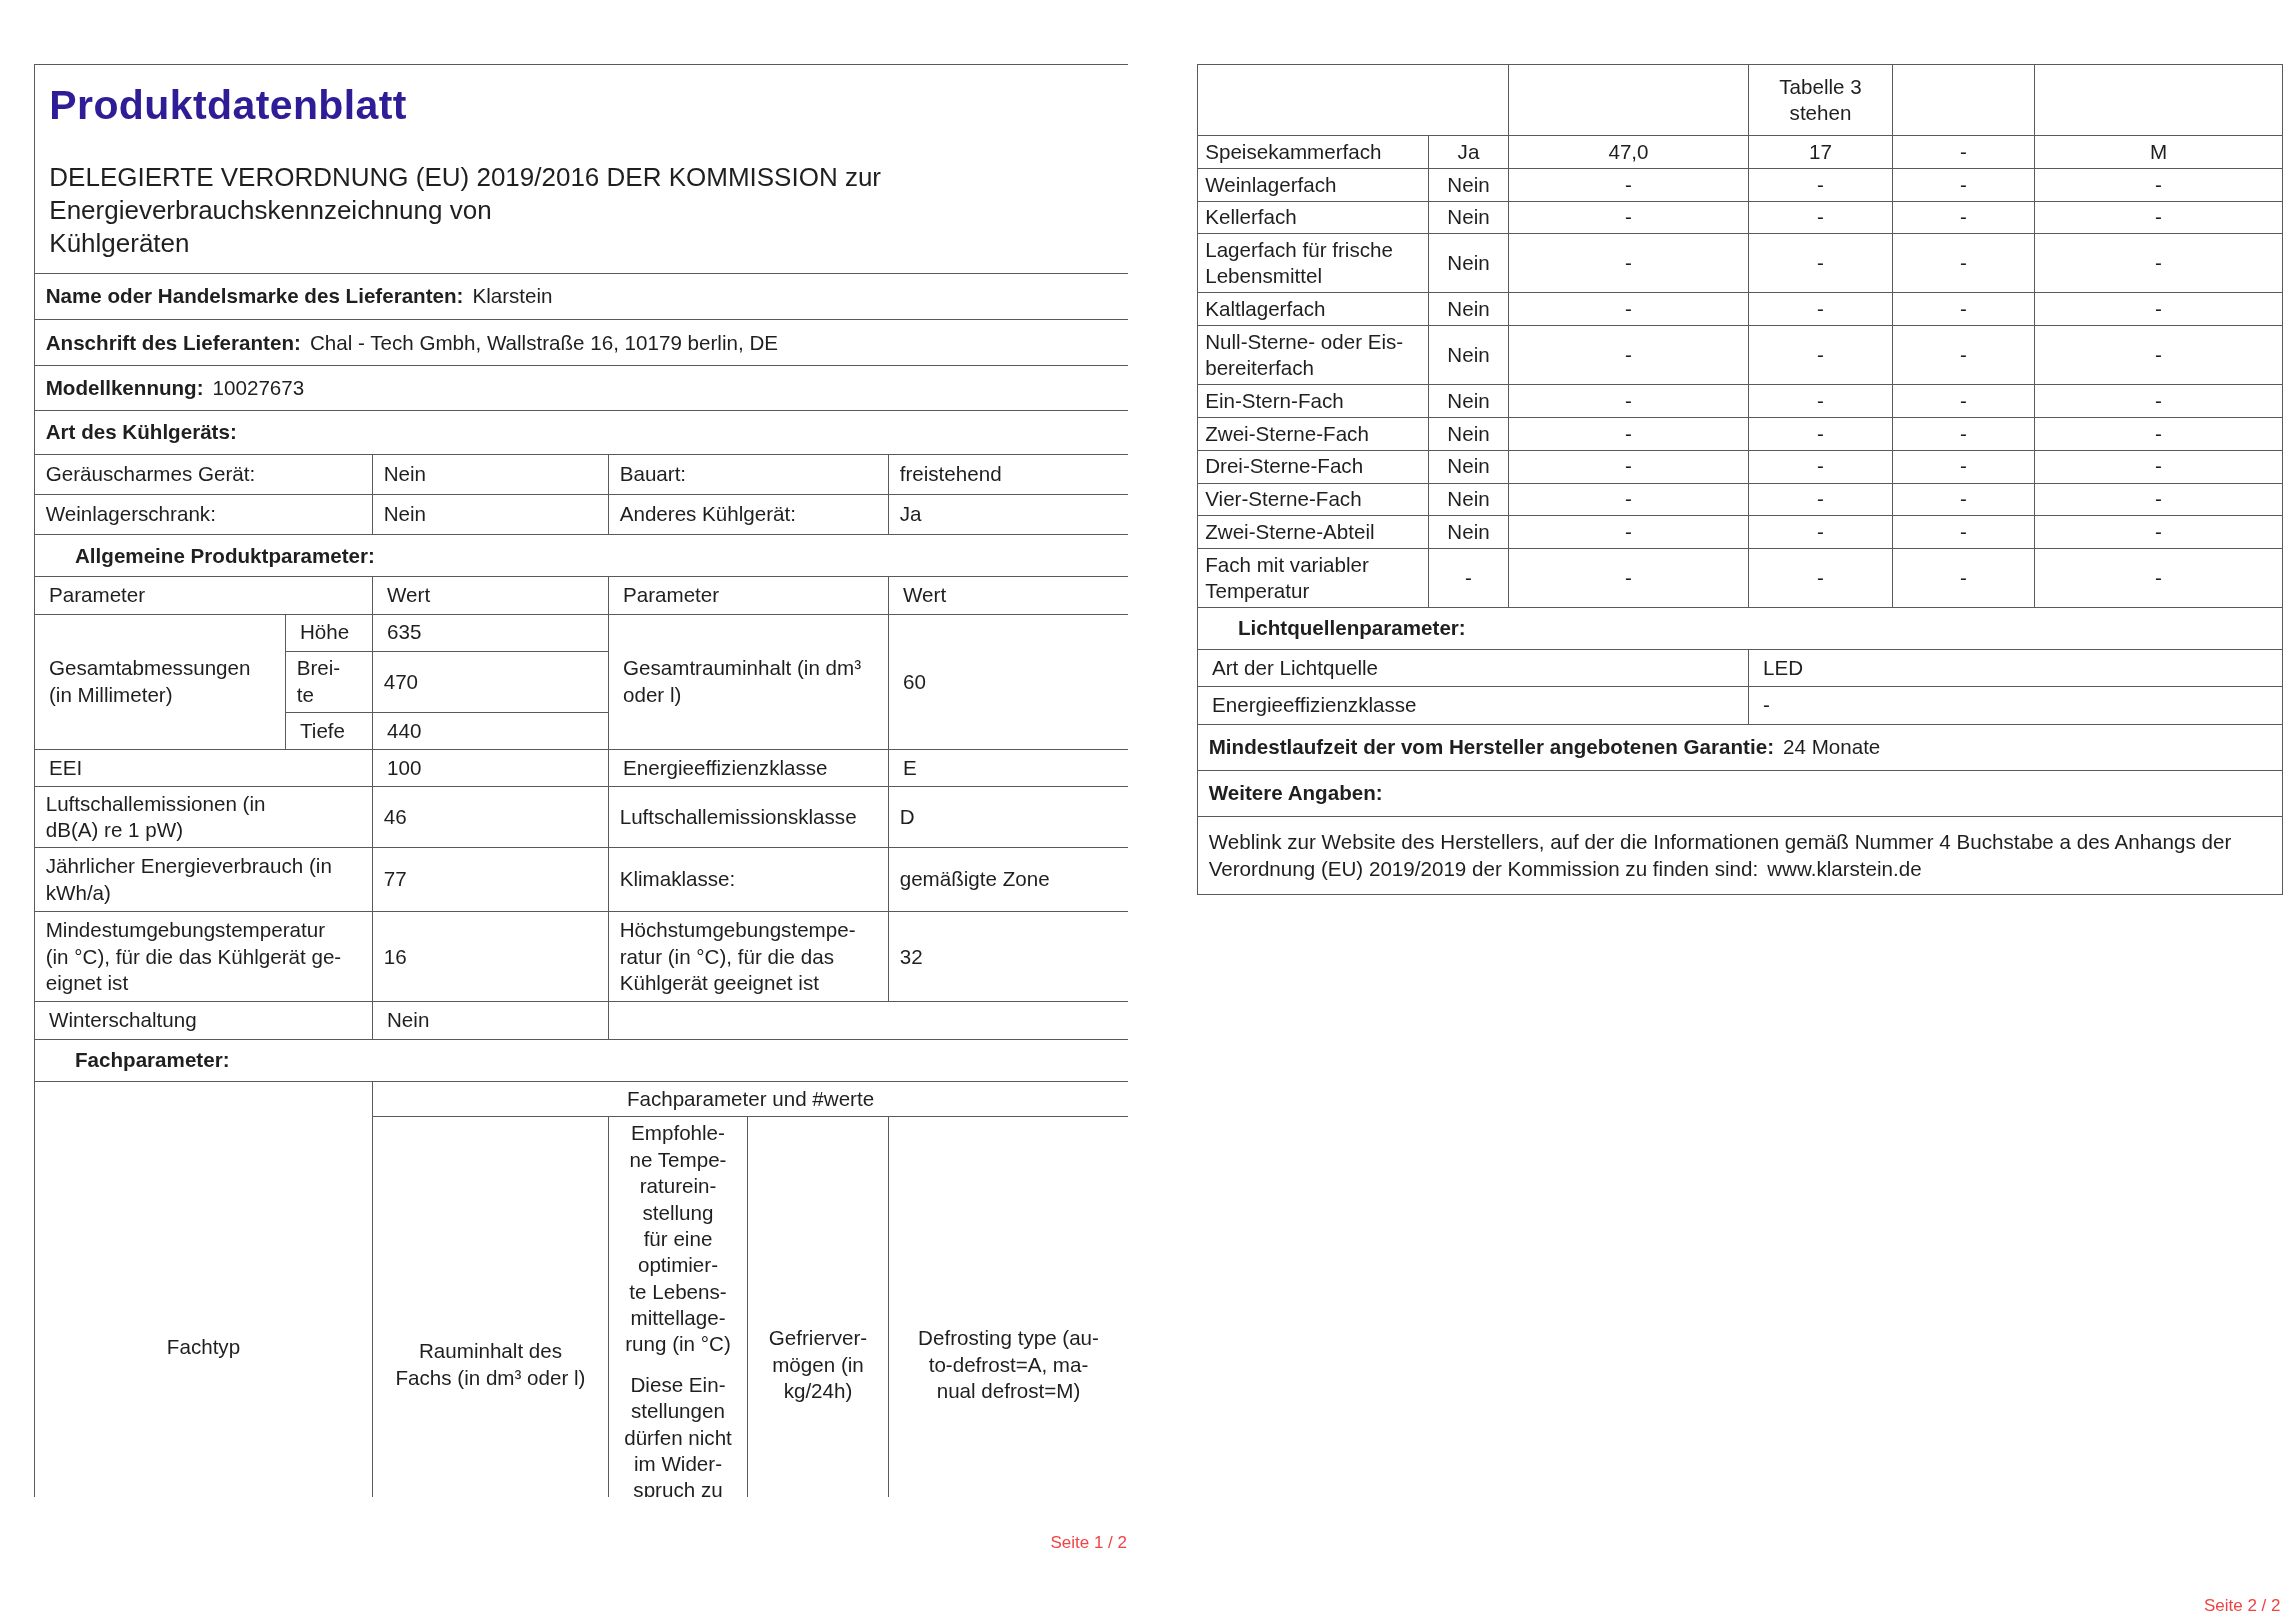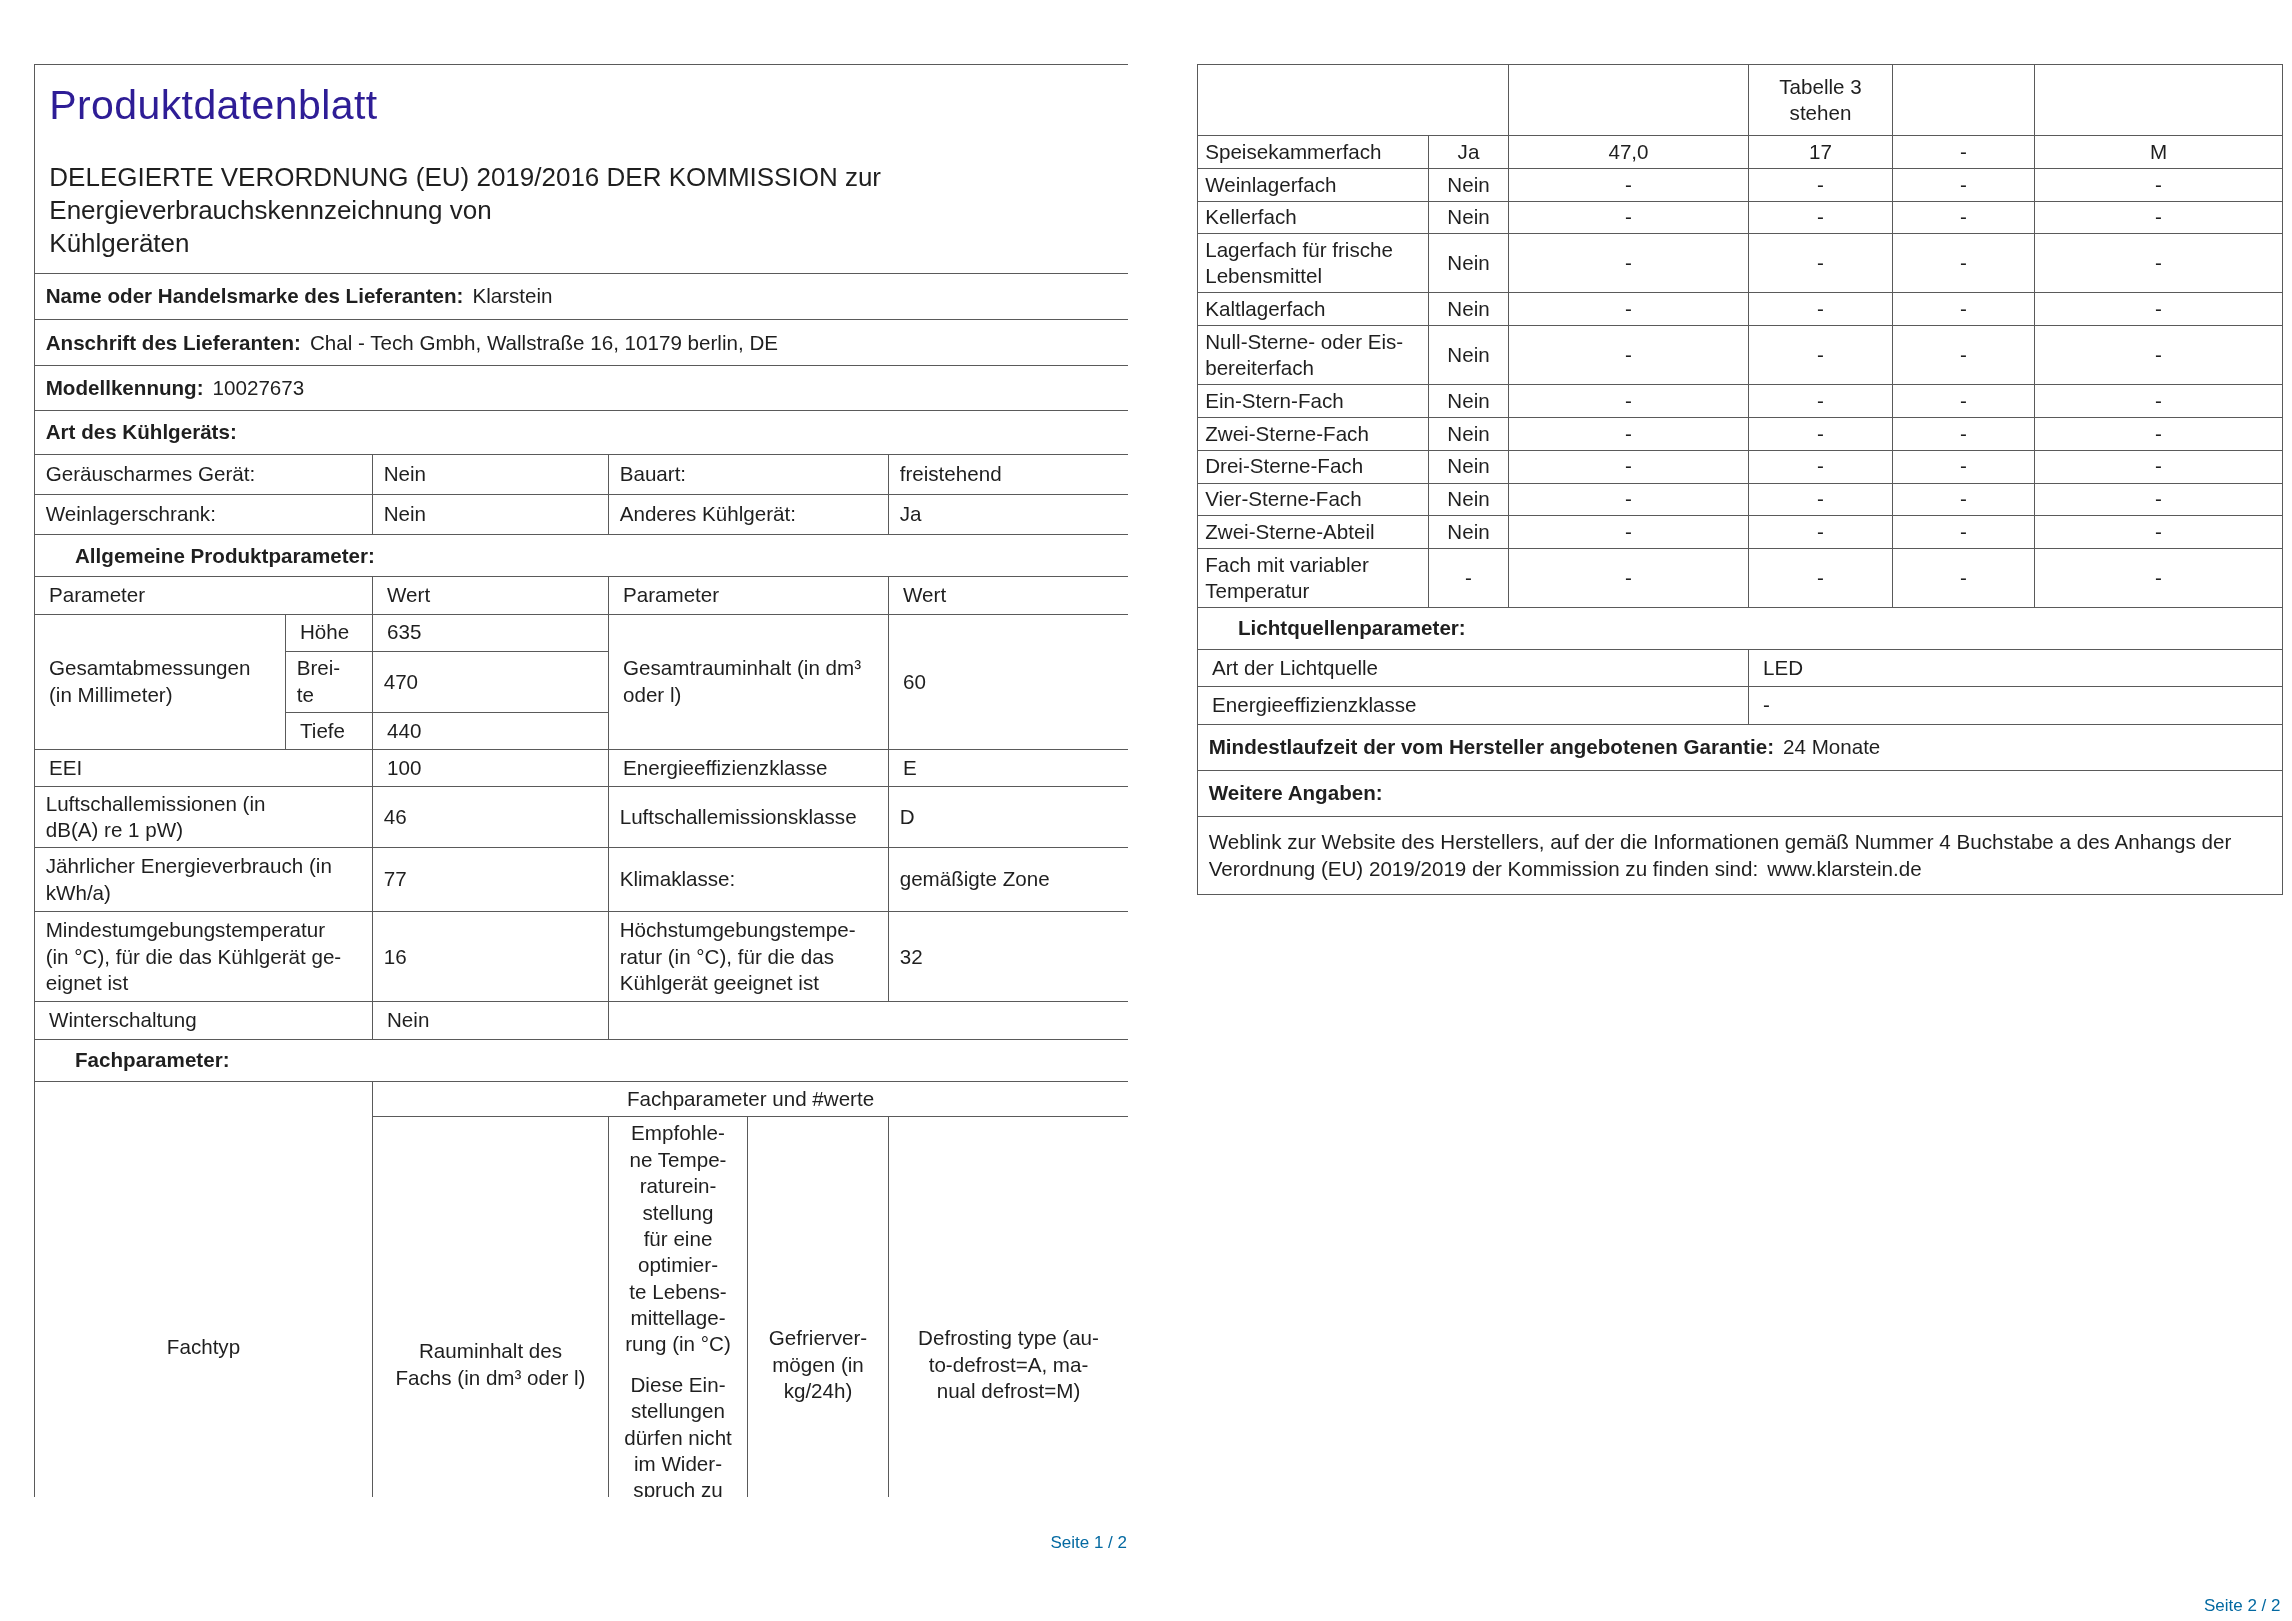--- a/index.html
+++ b/index.html
@@ -12,42 +12,42 @@
   .page2 { left:1197px; top:64px; width:1085px; }
   table { border-collapse:collapse; width:100%; table-layout:fixed; font-size:20.6px; line-height:1.28; }
   td { border:1.8px solid #5a5a5a; padding:3.6px 10.7px; vertical-align:middle; word-wrap:break-word; }
   .bold { font-weight:bold; }
   .pre { white-space:pre-line; }
   .center { text-align:center; }
   .lbl { font-weight:bold; }
   .val { margin-left:9px; }
   
   .title-cell { padding:14.3px 14.3px 12.5px 14.3px; }
-  .doc-title { font-size:41px; font-weight:normal; color:#2e1d96; letter-spacing:0.4px; }
+  .doc-title { font-size:41px; font-weight:bold; color:#2e1d96; letter-spacing:0.4px; }
   .doc-subtitle { margin-top:29px; font-size:26px; white-space:pre-line; }
   
   .h168 td { height:143px; }
   .h50 td { height:38px; }
   .h48 td { height:36px; }
   .h46 td { height:34px;padding-left:40px; }
   .h44 td { height:32px; }
   .h40 td { height:29px;padding-left:14px; }
   .h38 td { height:27px; }
   .h66 td { height:52px; }
   .h70 td { height:56px; }
   .h100 td { height:82px; }
   .r-tall td { border-bottom:none; height:466px; vertical-align:middle; }
   .gap { margin-top:14.3px; }
   
   .h78 td { height:63px; }
   .h86 td { height:70px; }
   .t2 tbody.gen td { padding:2.7px 7.2px; }
   .t2 tbody.gen td:nth-child(n+2) { text-align:center; }
   .t2 tbody.gen td:first-child { text-align:left; white-space:pre-line; }
-  .footer { position:absolute; font-size:17px; color:#0369a1; }
+  .footer { position:absolute; font-size:17px; color:#ef4444; }
   .f1 { top:1533px; right:1166px; }
   .f2 { top:1596px; right:12.5px; }
 </style>
 </head>
 <body>
 
 <div class="canvas">
 
   <div class="page page1">
     <table class="t1">

